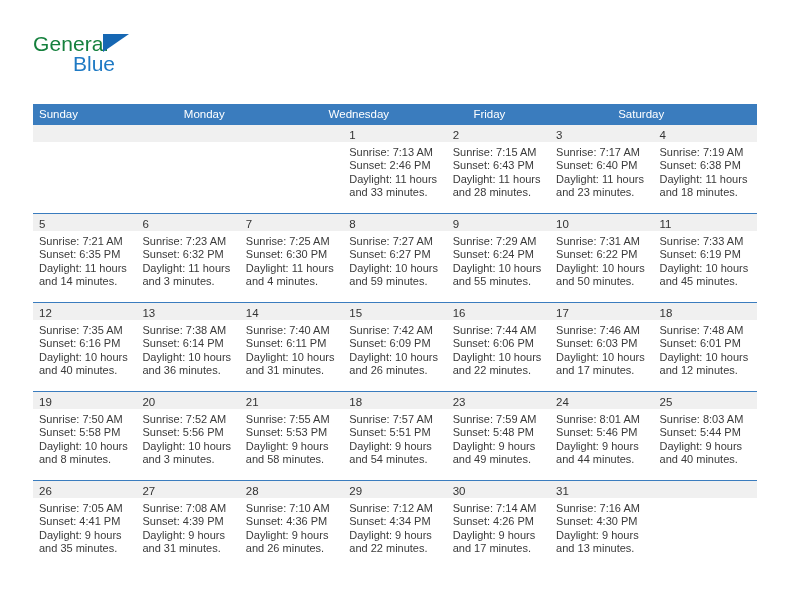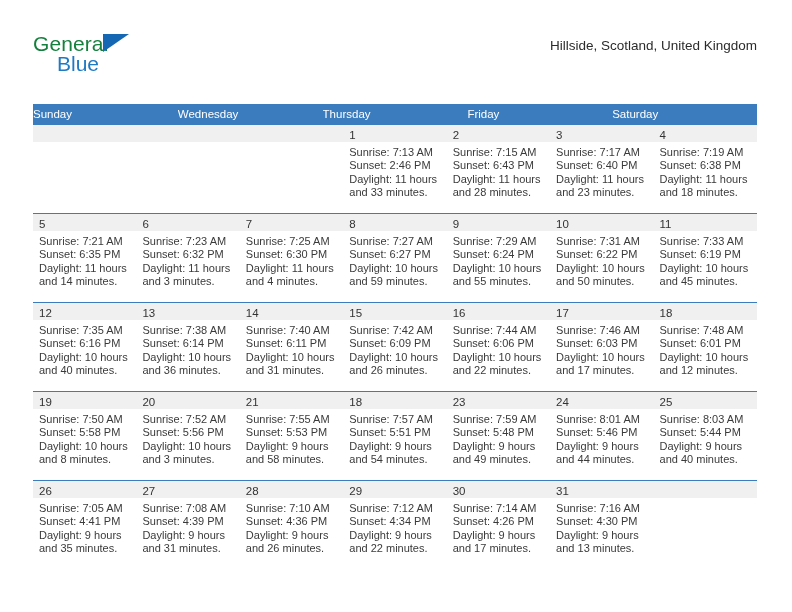--- a/index.html
+++ b/index.html
@@ -50,21 +50,21 @@
     left: 70px;
     top: 2px;
     width: 0;
     height: 0;
     border-left: 26px solid #1667b3;
     border-bottom: 18px solid transparent;
     border-top: 0 solid transparent;
   }
   .logo-blue {
     position: absolute;
-    left: 24px;
+    left: 40px;
     top: 20px;
     font-size: 21px;
     color: #1f7ac4;
     font-family: "Liberation Sans", sans-serif;
   }
   .title-block {
     position: absolute;
     right: 0;
     top: 0;
     text-align: right;
@@ -93,20 +93,21 @@
   .weekdays {
     display: flex;
     background: #3a7cbe;
     height: 21px;
   }
   .weekday {
     flex: 1 1 0;
     color: #ffffff;
     font-size: 11.5px;
     line-height: 21px;
+    padding-left: 6px;
     box-sizing: border-box;
     white-space: nowrap;
     overflow: hidden;
   }
   .week {
     display: flex;
     height: 89px;
     border-bottom: 1.5px solid #3a7cbe;
     box-sizing: border-box;
   }
@@ -146,30 +147,29 @@
 
   <div class="header">
 
     <div class="logo">
       <span class="logo-general">General</span>
       <span class="logo-triangle"></span>
       <span class="logo-blue">Blue</span>
     </div>
 
     <div class="title-block">
-      <div class="cal-subtitle">Hillside, Scotland, United Kingdom</div>
     </div>
 
   </div>
 
   <div class="calendar">
     <div class="weekdays">
         <div class="weekday">Sunday</div>
+        <div class="weekday">Monday</div>
         <div class="weekday">Wednesday</div>
-        <div class="weekday">Thursday</div>
         <div class="weekday">Friday</div>
         <div class="weekday">Saturday</div>
       </div>
     <div id="weeks-container">
         <div class="week">
           <div class="daycell empty">
             <div class="daynum-band"><span class="daynum"></span></div>
           </div>
           <div class="daycell empty">
             <div class="daynum-band"><span class="daynum"></span></div>

